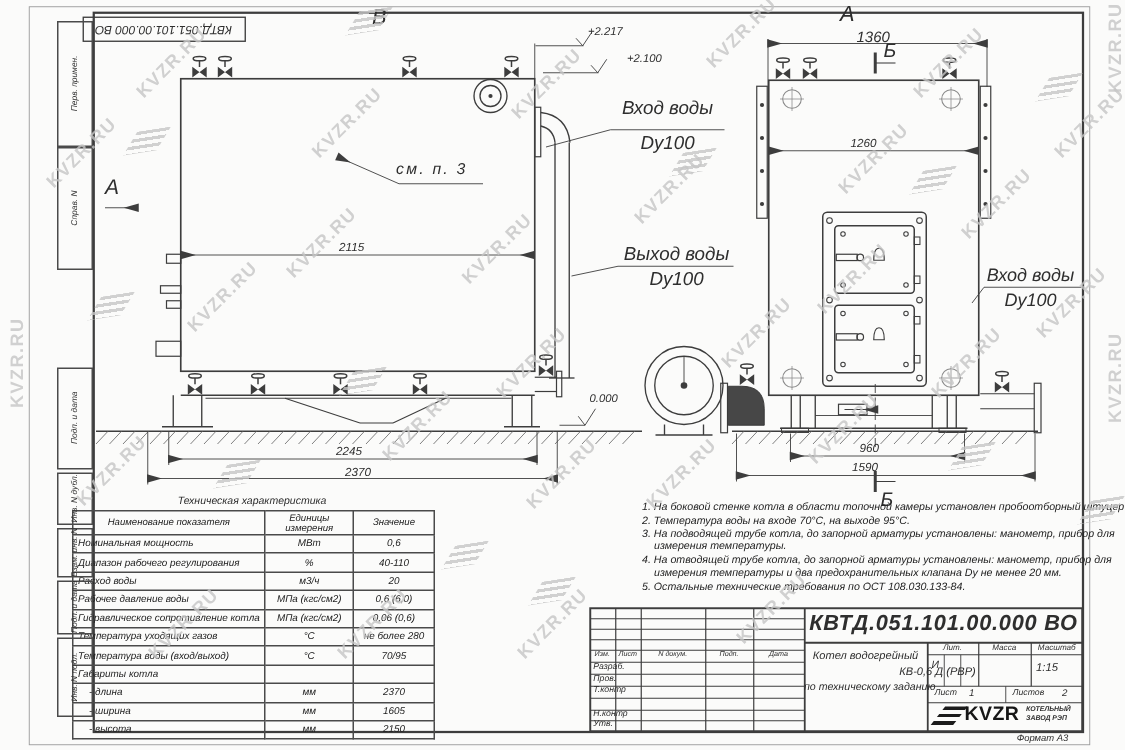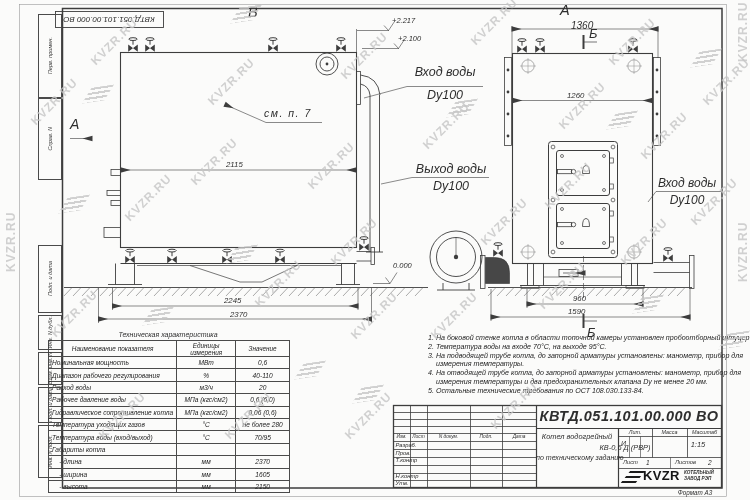--- a/index.html
+++ b/index.html
@@ -347,31 +347,31 @@
 </g>
 </svg>
 
 <div class="t stamp" style="left:55px;top:11px;width:108px;height:16px;font-size:8px;">КВТД.051.101.00.000  ВО</div>
 
 <div class="t" style="left:248px;top:5px;font-size:14.5px;">В</div>
 <div class="t" style="left:560px;top:3px;font-size:14.5px;">А</div>
 <div class="t" style="left:589px;top:27px;font-size:13px;">Б</div>
 <div class="t" style="left:587px;top:326px;font-size:13px;">Б</div>
 <div class="t" style="left:70px;top:117px;font-size:14px;">А</div>
-<div class="t" style="left:264px;top:108px;font-size:10.5px;letter-spacing:1.5px;">см. п. 7</div>
+<div class="t" style="left:264px;top:108px;font-size:10.5px;letter-spacing:1.5px;">см. п. 3</div>
 
 <div class="t" style="left:226px;top:161px;font-size:7.8px;">2115</div>
 <div class="t" style="left:224px;top:297px;font-size:7.8px;">2245</div>
 <div class="t" style="left:230px;top:310.5px;font-size:7.8px;">2370</div>
 <div class="t" style="left:571px;top:20.5px;font-size:10px;">1360</div>
 <div class="t" style="left:567px;top:92px;font-size:7.8px;font-style:italic;">1260</div>
 <div class="t" style="left:573px;top:295px;font-size:7.8px;">960</div>
 <div class="t" style="left:568px;top:308px;font-size:7.8px;">1590</div>
 <div class="t" style="left:392px;top:17px;font-size:7.5px;">+2.217</div>
-<div class="t" style="left:398px;top:35px;font-size:7.5px;">+2.100</div>
+<div class="t" style="left:418px;top:35px;font-size:7.5px;">+2.100</div>
 <div class="t" style="left:393px;top:262px;font-size:7.5px;">0.000</div>
 
 <div class="t ctr" style="left:403px;top:66px;width:84px;font-size:12.5px;">Вход воды</div>
 <div class="t ctr" style="left:403px;top:89px;width:84px;font-size:12.5px;">Dy100</div>
 <div class="t ctr" style="left:405px;top:163px;width:92px;font-size:12.5px;">Выход воды</div>
 <div class="t ctr" style="left:405px;top:180px;width:92px;font-size:12.5px;">Dy100</div>
 <div class="t ctr" style="left:651px;top:177px;width:72px;font-size:12px;">Вход воды</div>
 <div class="t ctr" style="left:651px;top:194px;width:72px;font-size:12px;">Dy100</div>
 
 <div class="t ctr" style="left:48px;top:331px;width:240px;font-size:7px;">Техническая характеристика</div>

